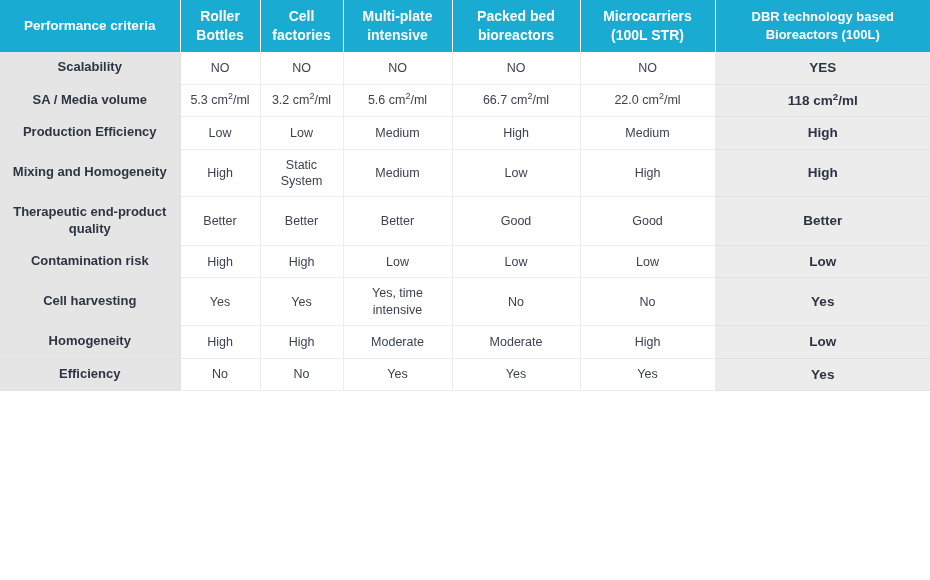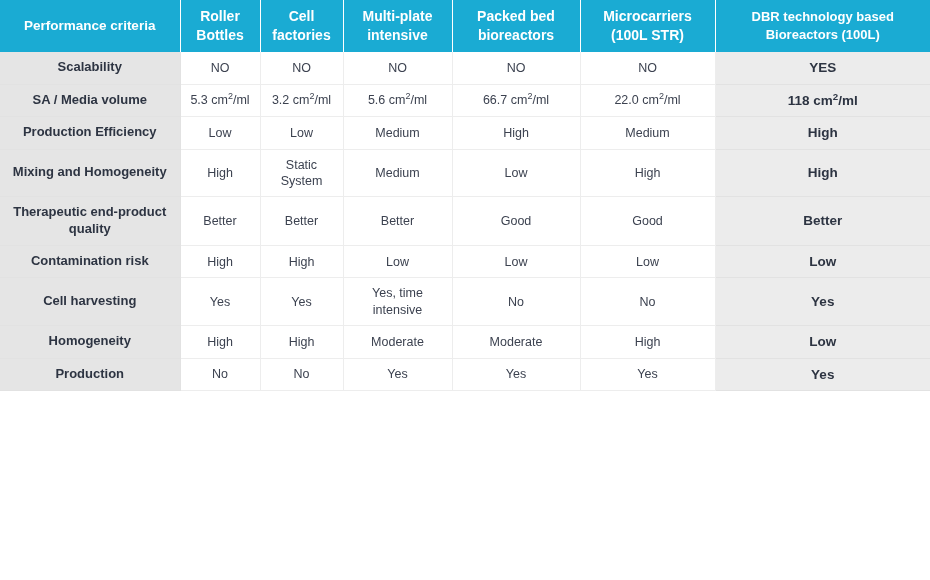--- a/index.html
+++ b/index.html
@@ -171,21 +171,21 @@
       <tr>
         <td class="criteria">Homogeneity</td>
         <td>High</td>
         <td>High</td>
         <td>Moderate</td>
         <td>Moderate</td>
         <td>High</td>
         <td class="highlight">Low</td>
       </tr>
       <tr>
-        <td class="criteria">Production</td>
+        <td class="criteria">Efficiency</td>
         <td>No</td>
         <td>No</td>
         <td>Yes</td>
         <td>Yes</td>
         <td>Yes</td>
         <td class="highlight">Yes</td>
       </tr>
     </tbody>
 </table>
 

